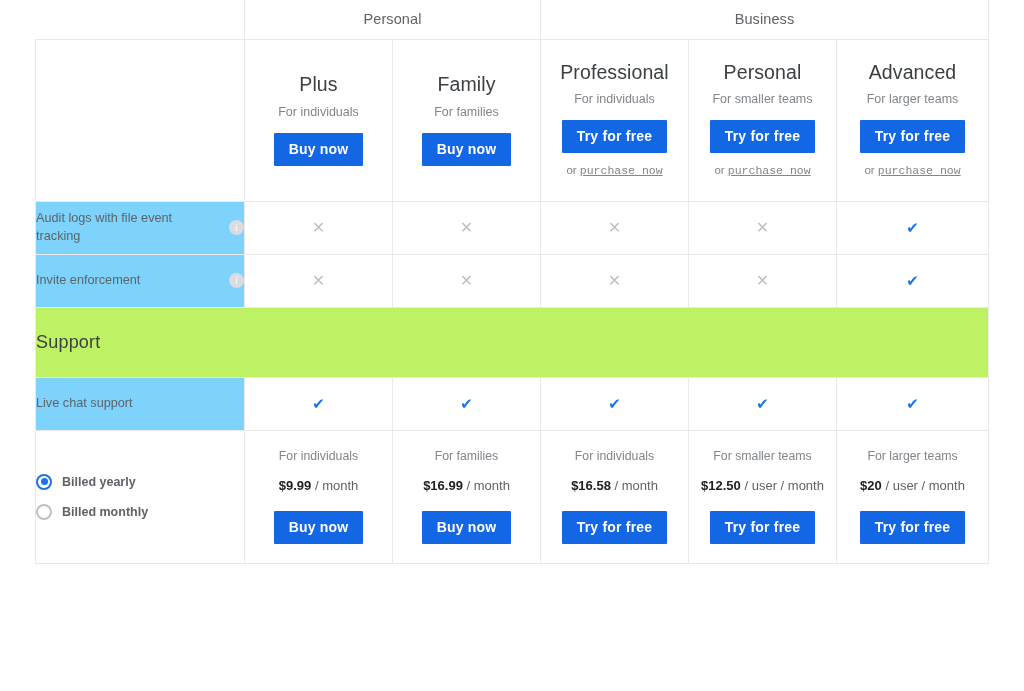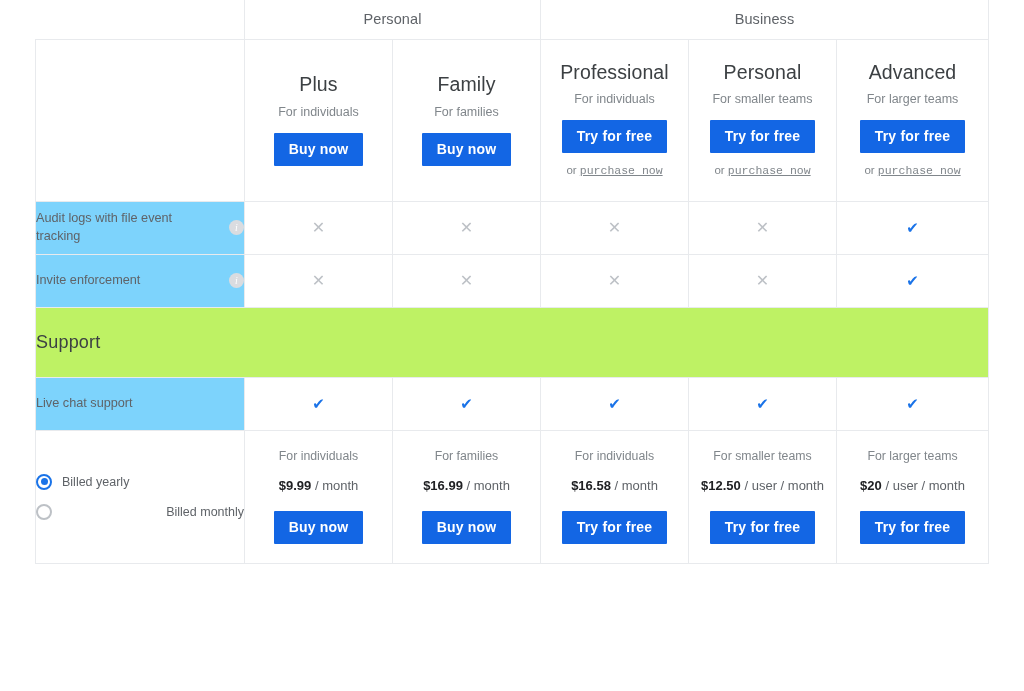--- a/index.html
+++ b/index.html
@@ -183,22 +183,23 @@
     background: #fff;
     padding-left: 55px;
   }
   .radio-group { display: block; }
   .radio-opt {
     display: flex;
     align-items: center;
     gap: 10px;
     margin: 0 0 14px 0;
     cursor: pointer;
-  }
-  .radio-opt:last-child { margin-bottom: 0; justify-content: space-between; }
+    font-weight: bold;
+  }
+  .radio-opt:last-child { margin-bottom: 0; }
   .radio-dot {
     flex: 0 0 auto;
     width: 16px;
     height: 16px;
     border-radius: 50%;
     border: 2px solid #bdc1c6;
     background: #fff;
     box-sizing: border-box;
     position: relative;
   }

